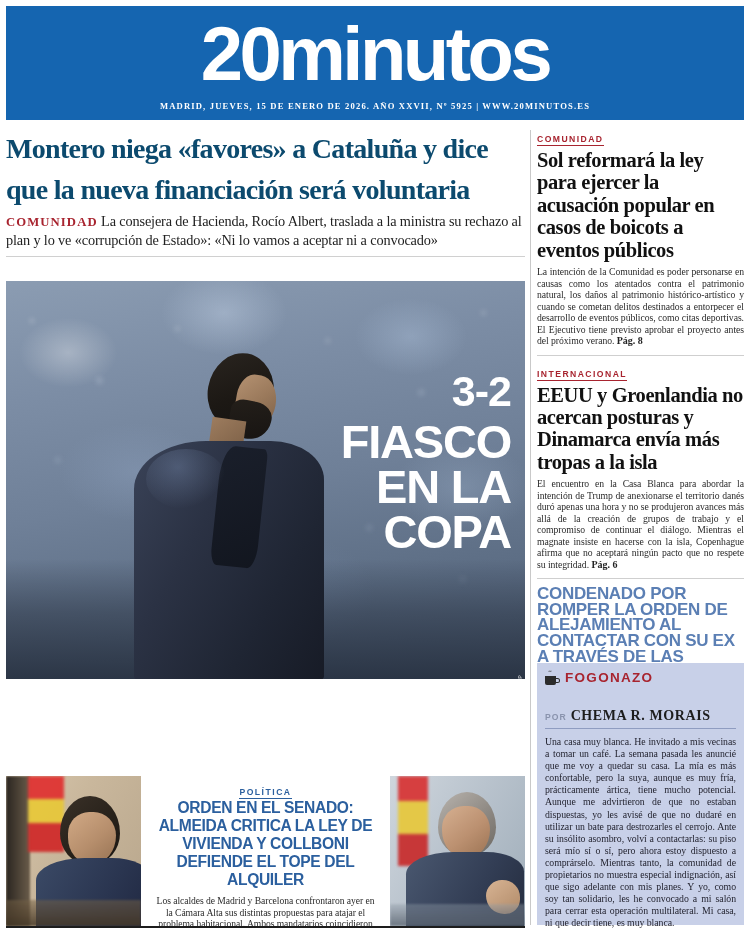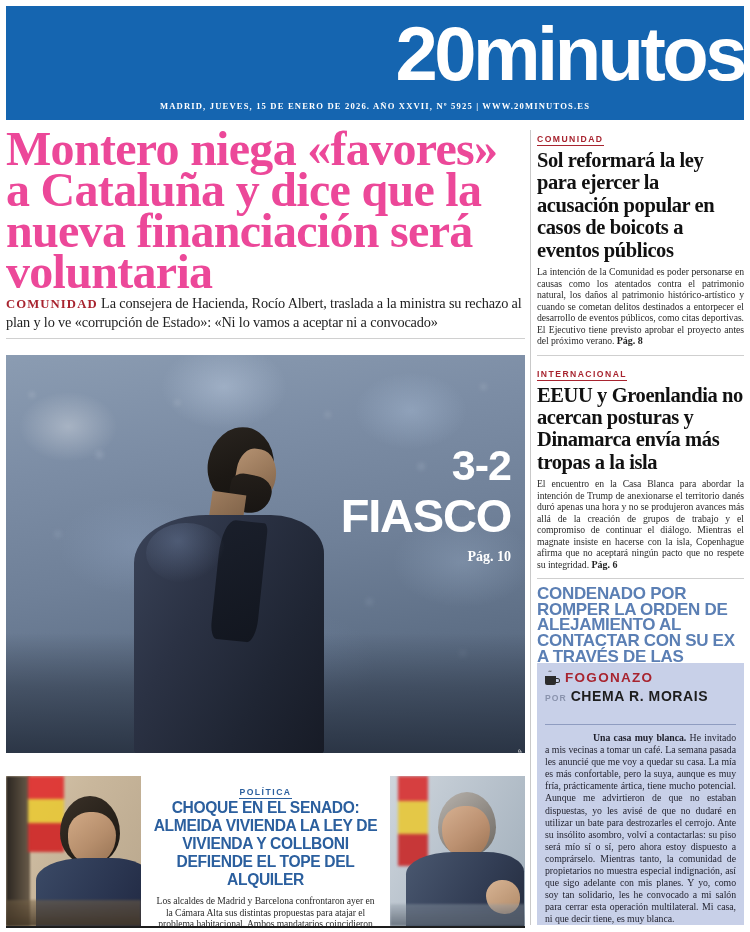--- a/index.html
+++ b/index.html
@@ -25,21 +25,21 @@
     position: absolute;
     left: 6px; top: 6px;
     width: 738px; height: 114px;
     background: #1565b0;
     overflow: hidden;
   }
   .masthead-logo {
     position: absolute;
     left: 0; right: 0;
     top: 2px;
-    text-align: right;
+    text-align: center;
     color: #ffffff;
     font-family: "Liberation Sans", sans-serif;
     font-weight: bold;
     font-size: 76px;
     letter-spacing: -3.5px;
     line-height: 92px;
     white-space: nowrap;
   }
   .masthead-dateline {
     position: absolute;
@@ -69,24 +69,24 @@
     position: absolute;
     left: 530px; top: 130px;
     width: 1px; height: 795px;
     background: #c9c9c9;
   }
 
   
   .lead-headline {
     font-family: "Liberation Serif", serif;
     font-weight: bold;
-    font-size: 48px;
+    font-size: 28px;
     line-height: 41px;
     letter-spacing: -0.7px;
-    color: #ec4899;
+    color: #0c4a6e;
     margin-bottom: 3px;
   }
   .lead-sub {
     font-family: "Liberation Serif", serif;
     font-size: 14.3px;
     line-height: 17.5px;
     color: #222222;
     letter-spacing: -0.15px;
   }
   .kicker-red {
@@ -113,21 +113,21 @@
     font-weight: bold;
     font-size: 10px;
     color: #222222;
     letter-spacing: 0;
   }
   .pag-ref-dark { color: #111; }
 
   
   .photo-wrap {
     position: relative;
-    margin-top: 16px;
+    margin-top: 24px;
     width: 519px;
     height: 398px;
     overflow: hidden;
     background: #c2410c;
   }
   .photo-credit {
     position: absolute;
     right: 1px;
     bottom: 4px;
     transform-origin: right bottom;
@@ -322,48 +322,48 @@
     font-size: 13.5px;
     letter-spacing: 1.3px;
     color: #a8242f;
   }
   .fog-byline {
     display: flex;
     align-items: baseline;
     gap: 4px;
     margin-top: 3px;
     border-bottom: 1px solid #8f9cc0;
-    padding-bottom: 20px;
+    padding-bottom: 4px;
   }
   .fog-por {
     font-family: "Liberation Sans", sans-serif;
     font-weight: bold;
     font-size: 8.6px;
     letter-spacing: 1px;
     color: #8a93ad;
   }
   .fog-author {
-    font-family: Liberation Sans, sans-serif;
+    font-family: Liberation Serif, serif;
     font-weight: bold;
     font-size: 14px;
     letter-spacing: 0.6px;
     color: #1d1d1d;
+    margin-top: 20px;
   }
   .fog-body {
     font-family: "Liberation Serif", serif;
     font-size: 9.8px;
     line-height: 12.1px;
     color: #1e1e2a;
     text-align: justify;
     margin-top: 7px;
     letter-spacing: -0.05px;
   }
   .fog-lead {
-    font-weight: bold;
-    margin-left: 48px;
+    font-weight: normal;
   }
 
   
   .crowd-bg {
     position: absolute;
     inset: 0;
     background:
       radial-gradient(ellipse 70px 50px at 12% 18%, rgba(255,255,255,0.30), transparent 70%),
       radial-gradient(ellipse 90px 60px at 42% 8%, rgba(200,215,235,0.40), transparent 70%),
       radial-gradient(ellipse 80px 55px at 78% 14%, rgba(180,200,225,0.35), transparent 70%),
@@ -595,40 +595,40 @@
         <div class="coach-face"></div>
         <div class="coach-beard"></div>
         <div class="coach-neck"></div>
         <div class="coach-body"></div>
         <div class="coach-lapel"></div>
         <div class="coach-shoulder-hl"></div>
       </div>
       <div class="photo-overlay">
         <div class="score-line">3-2</div>
         <div class="fiasco-line">FIASCO</div>
-        <div class="photo-pag">Pág. 10</div>
+        <div class="fiasco-line2">EN LA COPA</div>
       </div>
       <div class="photo-credit">JULIO MUÑOZ / AP</div>
     </div>
   </div>
 
   <div class="bottom-block">
     <div class="bottom-photo">
       <div class="almeida-bg"></div>
       <div class="almeida-dark"></div>
       <div class="almeida-flag"></div>
       <div class="almeida-head"></div>
       <div class="almeida-face"></div>
       <div class="almeida-body"></div>
       <div class="almeida-tbl"></div>
     </div>
 
     <div class="bottom-center">
       <div class="kicker-blue">POLÍTICA</div>
-      <div class="bottom-headline">CHOQUE EN EL SENADO: ALMEIDA VIVIENDA LA LEY DE VIVIENDA Y COLLBONI DEFIENDE EL TOPE DEL ALQUILER</div>
+      <div class="bottom-headline">ORDEN EN EL SENADO: ALMEIDA CRITICA LA LEY DE VIVIENDA Y COLLBONI DEFIENDE EL TOPE DEL ALQUILER</div>
       <div class="bottom-body"><span>Los alcaldes de Madrid y Barcelona confrontaron ayer en la Cámara Alta sus distintas propuestas para atajar el problema habitacional. Ambos mandatarios coincidieron en la necesidad de más construcción pública, pero discreparon abiertamente sobre la utilidad de la normativa estatal.</span> </div>
     </div>
 
     <div class="bottom-photo">
       <div class="collboni-bg"></div>
       <div class="collboni-flag"></div>
       <div class="collboni-head"></div>
       <div class="collboni-face"></div>
       <div class="collboni-body"></div>
       <div class="collboni-hand"></div>

